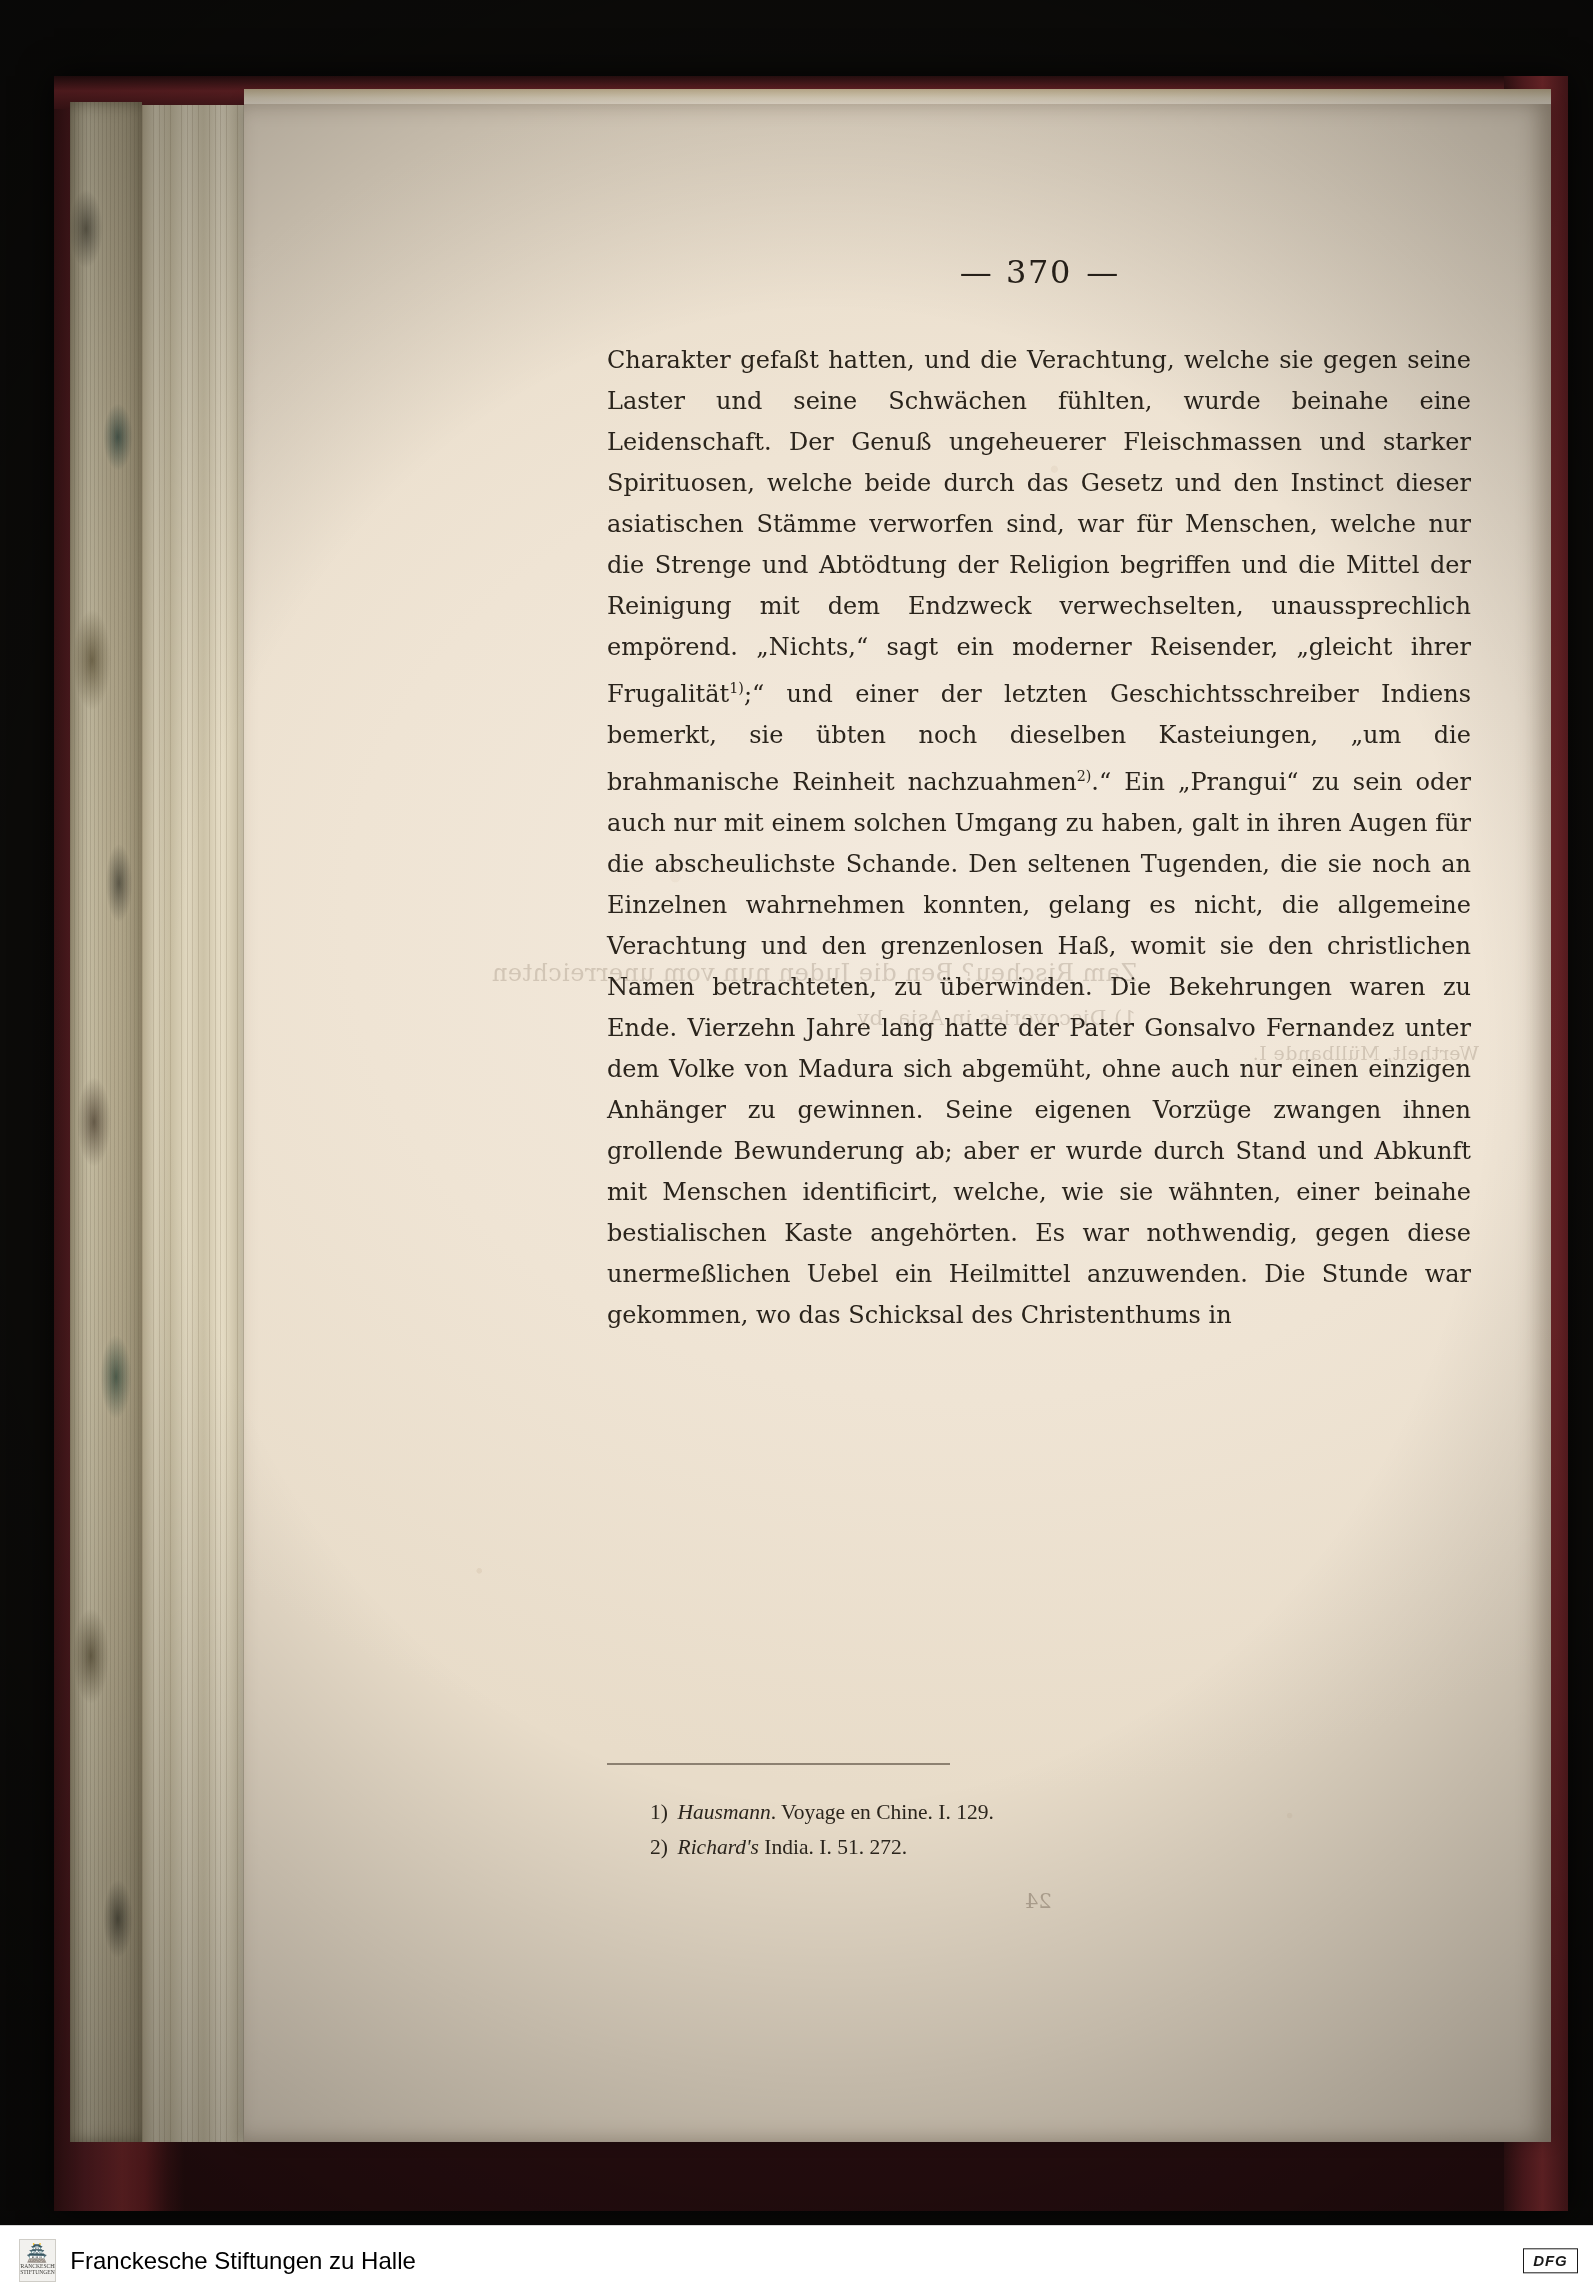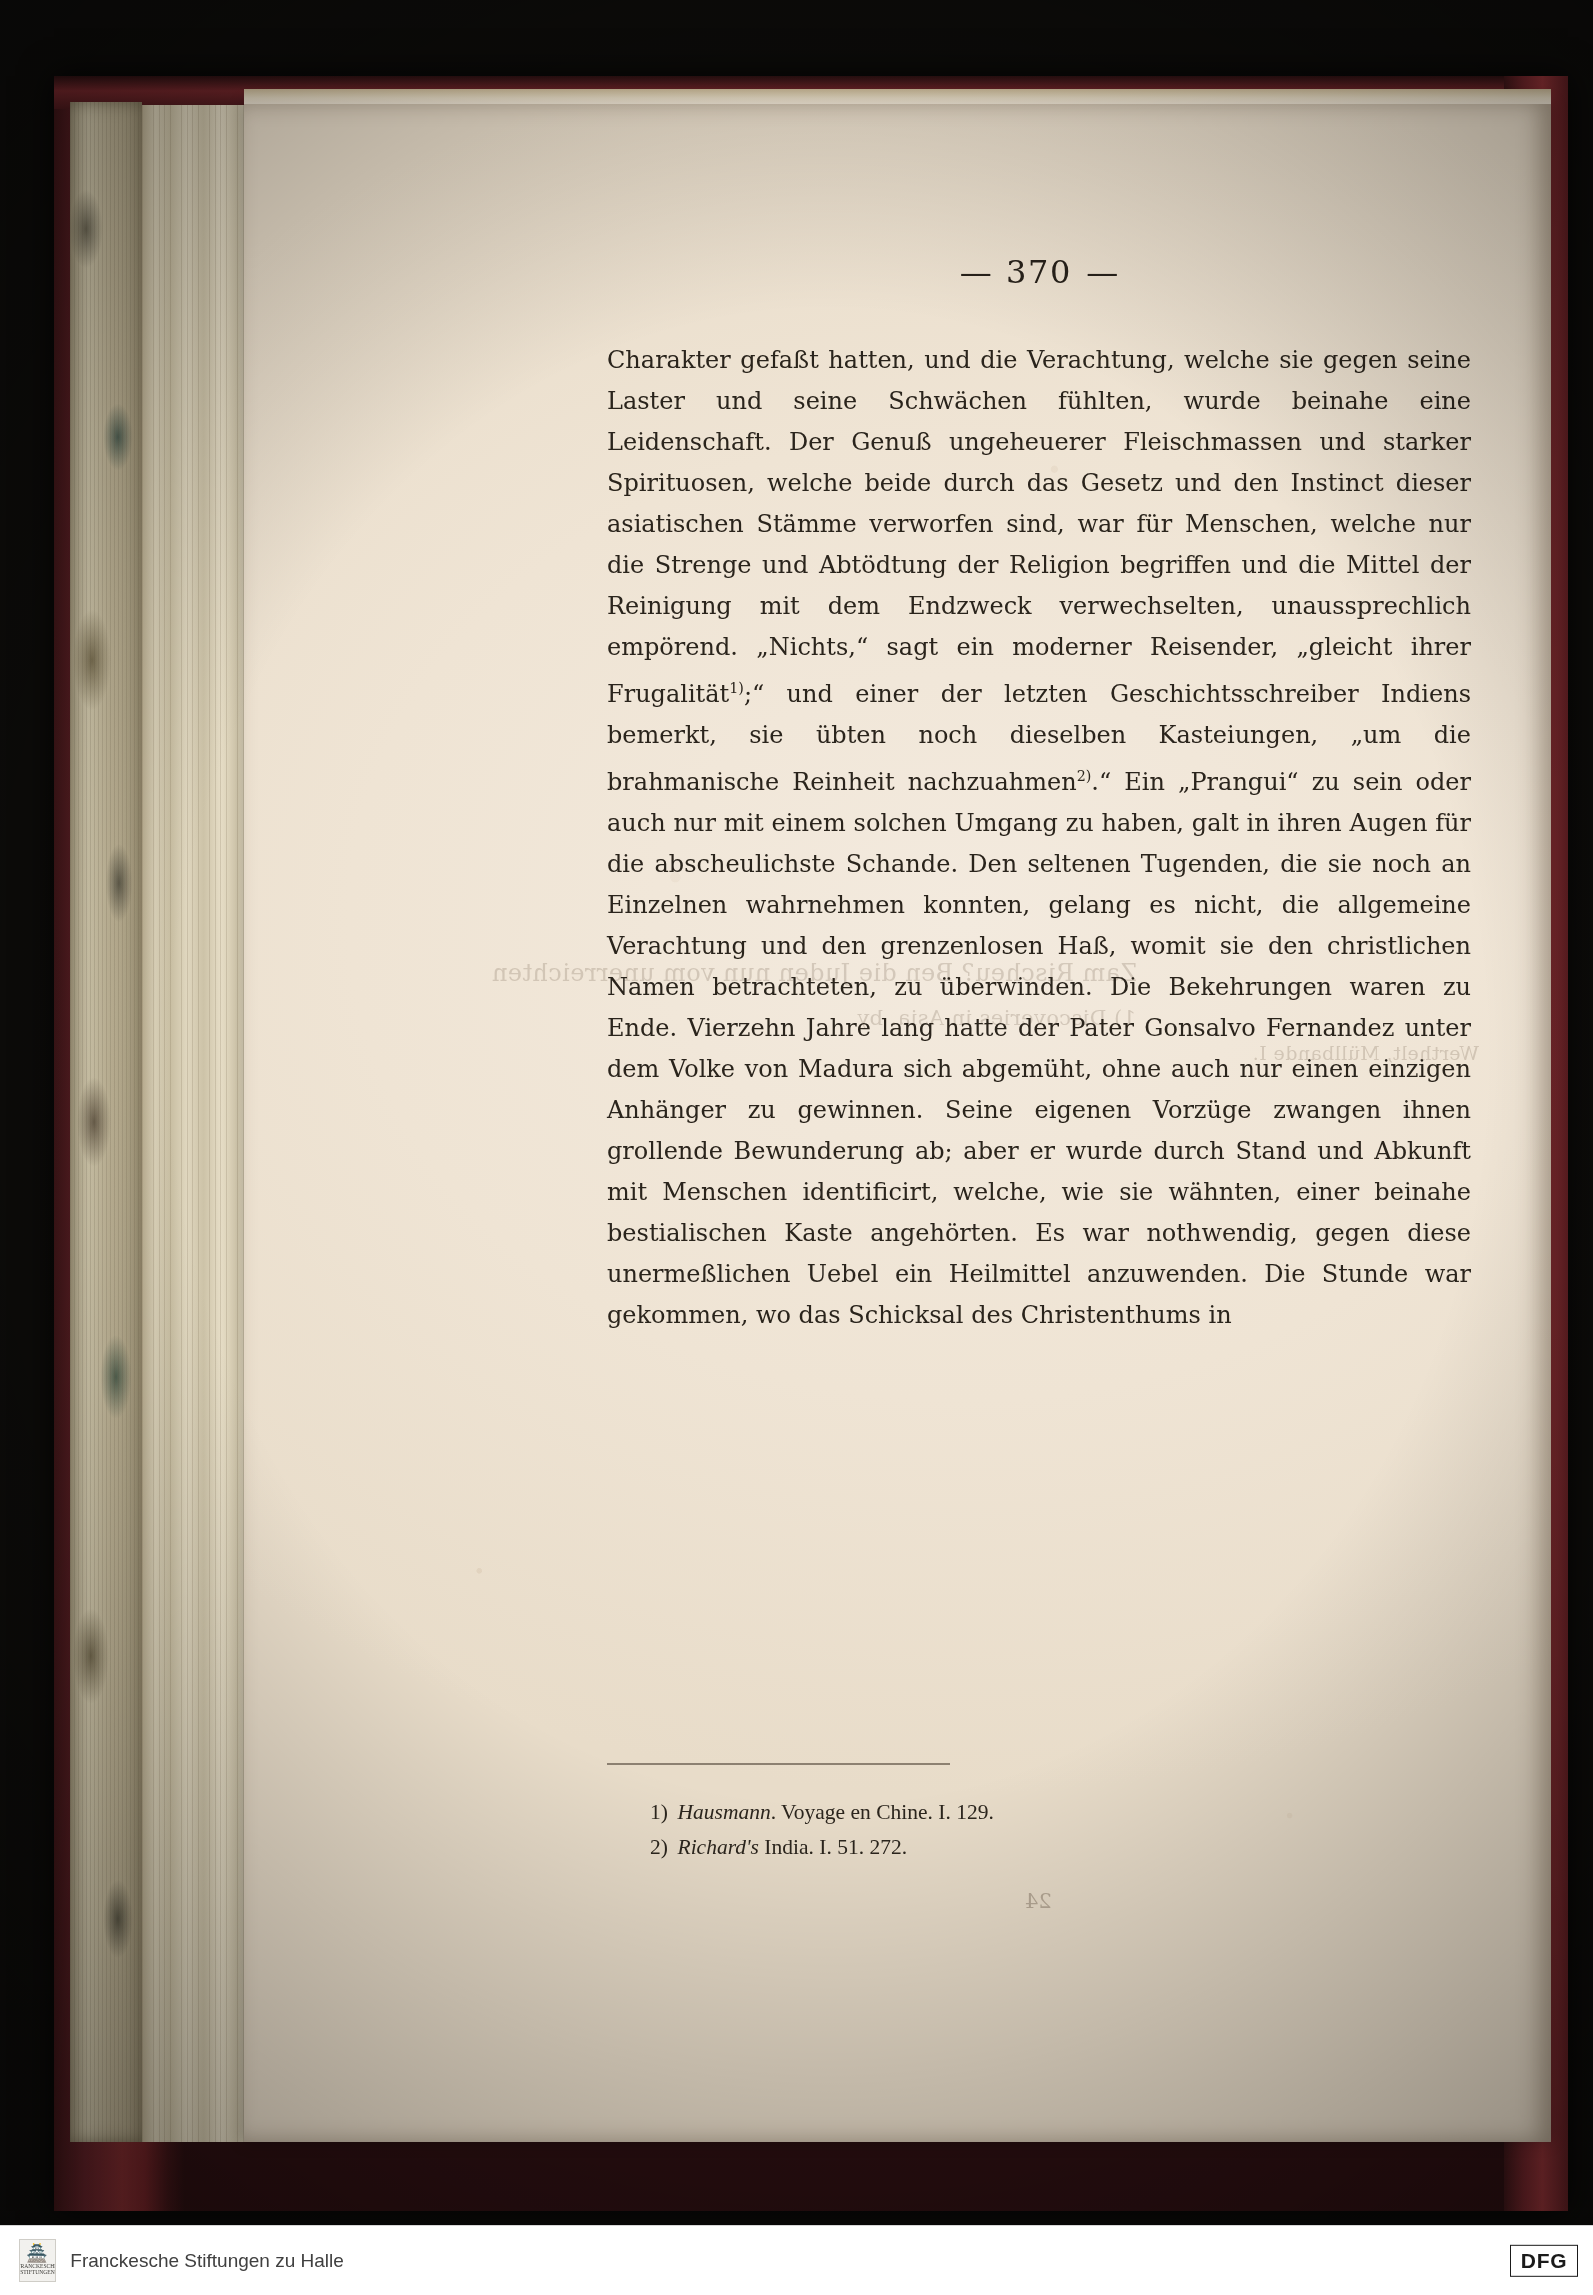--- a/index.html
+++ b/index.html
@@ -232,35 +232,36 @@
     color: #3b3a36;
     font-size: 5.6px;
     line-height: 6.4px;
     text-align: center;
     overflow: hidden;
   }
   .owner-logo .crest { font-size: 17.5px; line-height: 17.5px; }
   .owner-name {
     margin-left: 14.3px;
     font-family: "Liberation Sans", sans-serif;
-    font-size: 19px;
-    color: #404040;
+    font-size: 24px;
+    color: #000000;
   }
   .dfg-logo {
     position: absolute;
     right: 16px;
     top: 50%;
     transform: translateY(-50%);
     border: 1.6px solid #1a1a1a;
     padding: 3.2px 9.6px;
     font-family: "Liberation Sans", sans-serif;
     font-weight: bold;
-    font-size: 21px;
+    font-size: 15px;
     letter-spacing: 0.8px;
     color: #1a1a1a;
+    font-style: italic;
   }
 
   
   .vignette {
     position: absolute; inset: 0;
     pointer-events: none;
     background: radial-gradient(ellipse 1195px 1355px at 52% 46%, rgba(0,0,0,0) 55%, rgba(0,0,0,0.35) 100%);
   }
 </style>
 </head>

